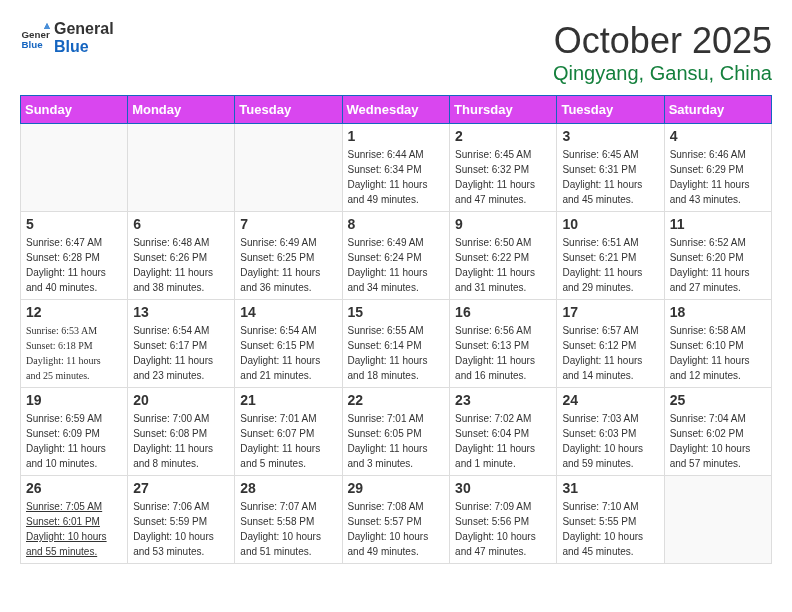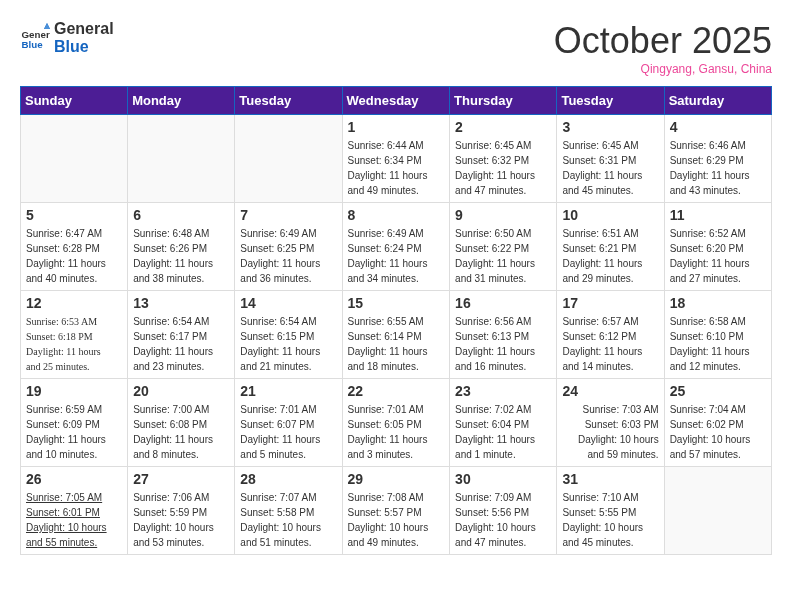--- a/index.html
+++ b/index.html
@@ -27,30 +27,30 @@
     }
     .title-block {
       text-align: right;
     }
     .month-title {
       font-size: 36px;
       font-weight: normal;
       color: #333;
     }
     .location {
-      font-size: 12px;
-      color: #ec4899;
+      font-size: 20px;
+      color: #15803d;
     }
     .calendar {
       width: 100%;
       border-collapse: collapse;
       border: 1px solid #ccc;
     }
     .calendar th {
-      background-color: #4c1d95;
+      background-color: #d946ef;
       color: #fff;
       padding: 6px 4px;
       text-align: left;
       font-size: 13px;
       border: 1px solid #1565c0;
     }
     .calendar td {
       vertical-align: top;
       border: 1px solid #ddd;
       padding: 4px 5px;
@@ -279,21 +279,21 @@
         </td>
         <td>
           <span class="day-number">23</span>
           <div class="day-info" style="white-space: pre-line;">Sunrise: 7:02 AM
 Sunset: 6:04 PM
 Daylight: 11 hours
 and 1 minute.</div>
         </td>
         <td>
           <span class="day-number">24</span>
-          <div class="day-info" style="white-space: pre-line; text-align: right;">Sunrise: 7:03 AM
+          <div class="day-info" style="white-space: pre-line;">Sunrise: 7:03 AM
 Sunset: 6:03 PM
 Daylight: 10 hours
 and 59 minutes.</div>
         </td>
         <td>
           <span class="day-number">25</span>
           <div class="day-info" style="white-space: pre-line;">Sunrise: 7:04 AM
 Sunset: 6:02 PM
 Daylight: 10 hours
 and 57 minutes.</div>

